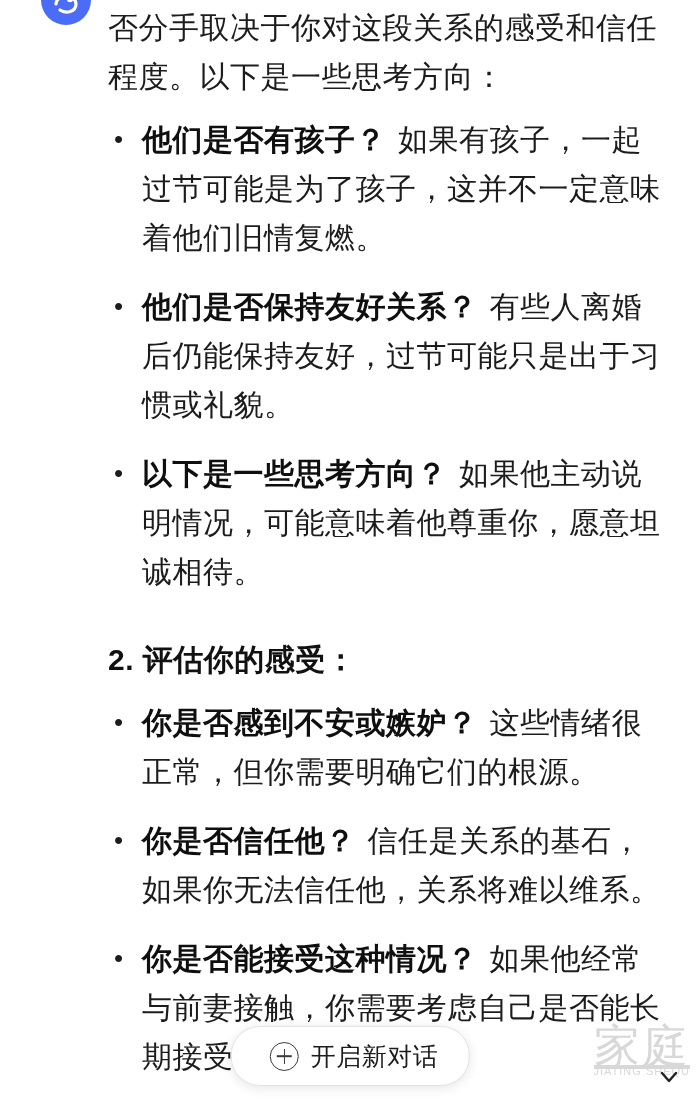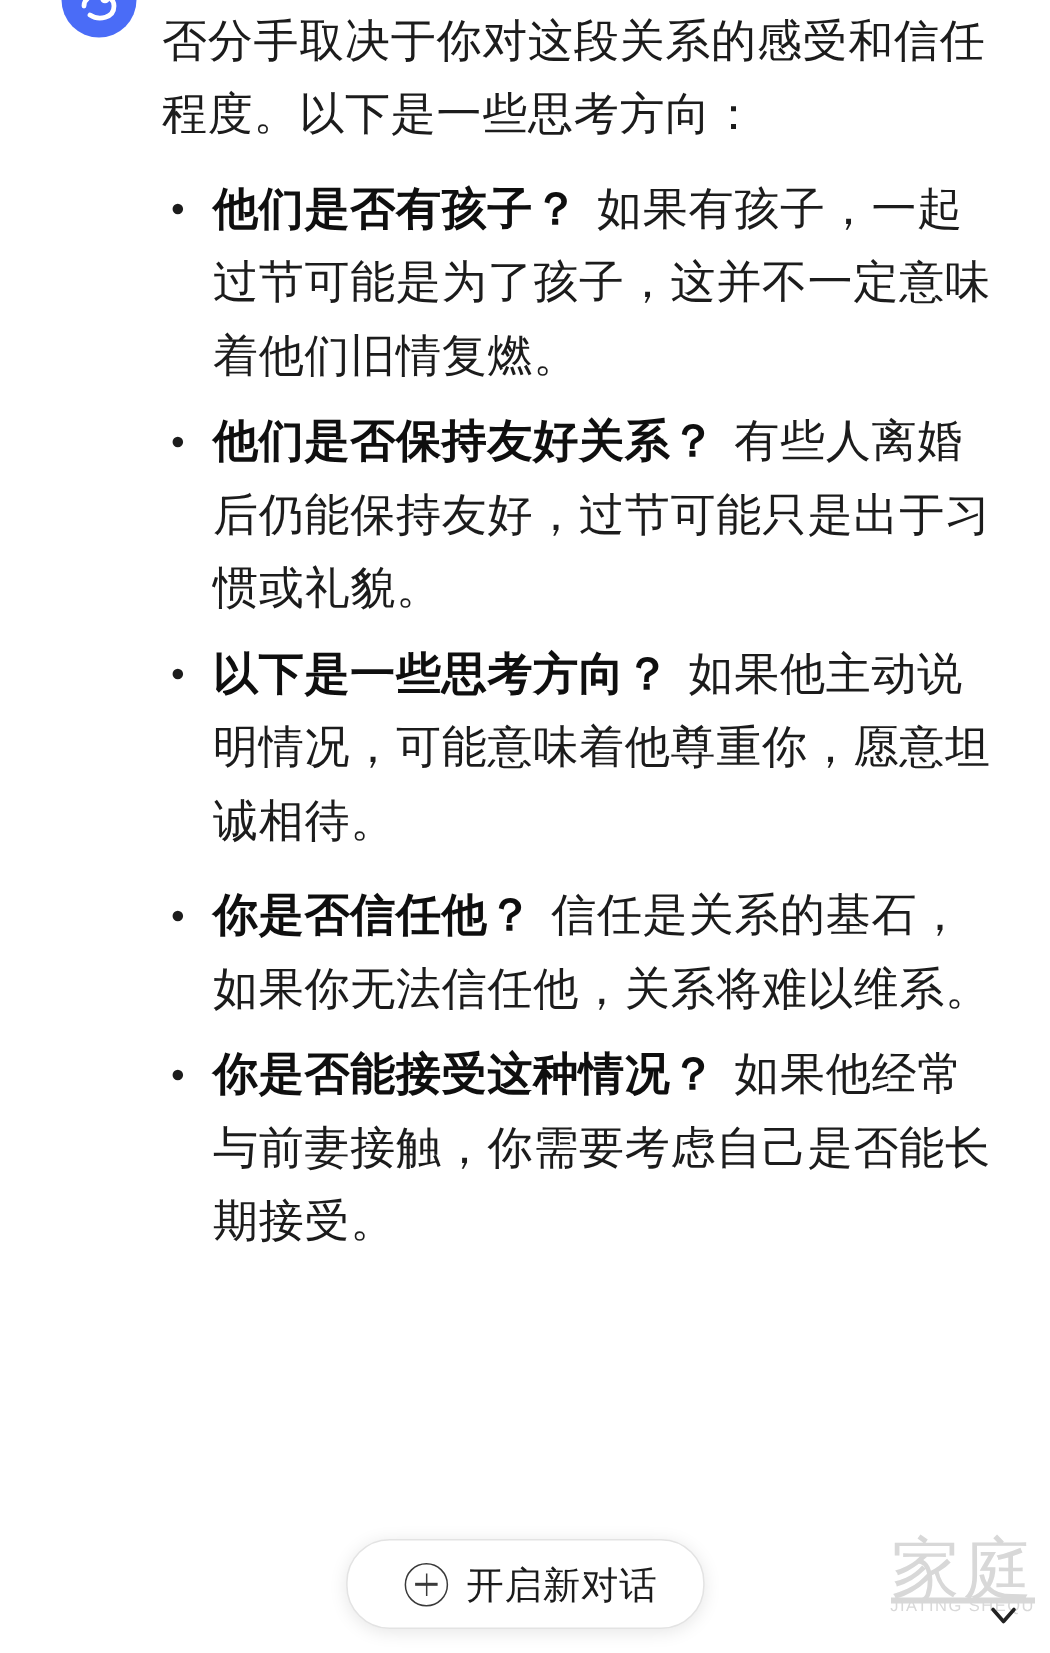--- a/index.html
+++ b/index.html
@@ -63,21 +63,21 @@
   }
 
   ul.bullets {
     list-style: none;
     margin: 14px 0 0 0;
     padding: 0;
   }
   ul.bullets li {
     position: relative;
     padding-left: 34px;
-    margin-top: 8px;
+    margin-top: 20px;
     font-size: 30px;
     line-height: 49px;
     letter-spacing: 0.5px;
     color: #1c1c1c;
     word-break: break-all;
   }
   ul.bullets li:first-child { margin-top: 0; }
   ul.bullets li::before {
     content: "•";
     position: absolute;
@@ -193,21 +193,25 @@
       <b>他们是否有孩子？</b><span class="gap"></span><span>如果有孩子，一起过节可能是为了孩子，这并不一定意味着他们旧情复燃。</span>
     </li>
     <li>
       <b>他们是否保持友好关系？</b><span class="gap"></span><span>有些人离婚后仍能保持友好，过节可能只是出于习惯或礼貌。</span>
     </li>
     <li>
       <b>以下是一些思考方向？</b><span class="gap"></span><span>如果他主动说明情况，可能意味着他尊重你，愿意坦诚相待。</span>
     </li>
   </ul>
 
+  <h3 class="heading">2. 评估你的感受：</h3>
   <ul class="bullets">
+    <li>
+      <b>你是否感到不安或嫉妒？</b><span class="gap"></span><span>这些情绪很正常，但你需要明确它们的根源。</span>
+    </li>
     <li>
       <b>你是否信任他？</b><span class="gap"></span><span>信任是关系的基石，如果你无法信任他，关系将难以维系。</span>
     </li>
     <li>
       <b>你是否能接受这种情况？</b><span class="gap"></span><span>如果他经常与前妻接触，你需要考虑自己是否能长期接受。</span>
     </li>
   </ul>
 
 </div>
 

